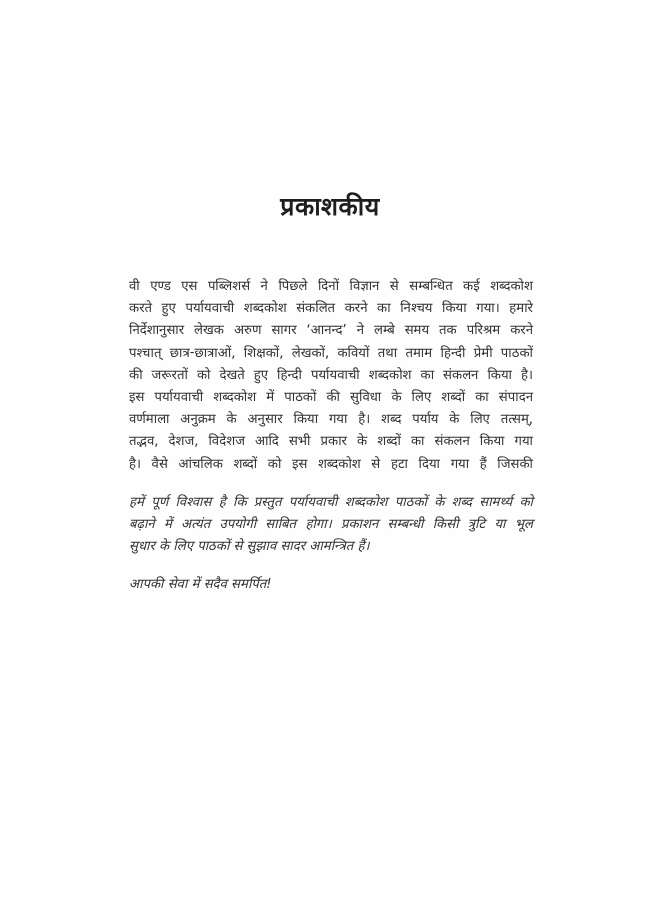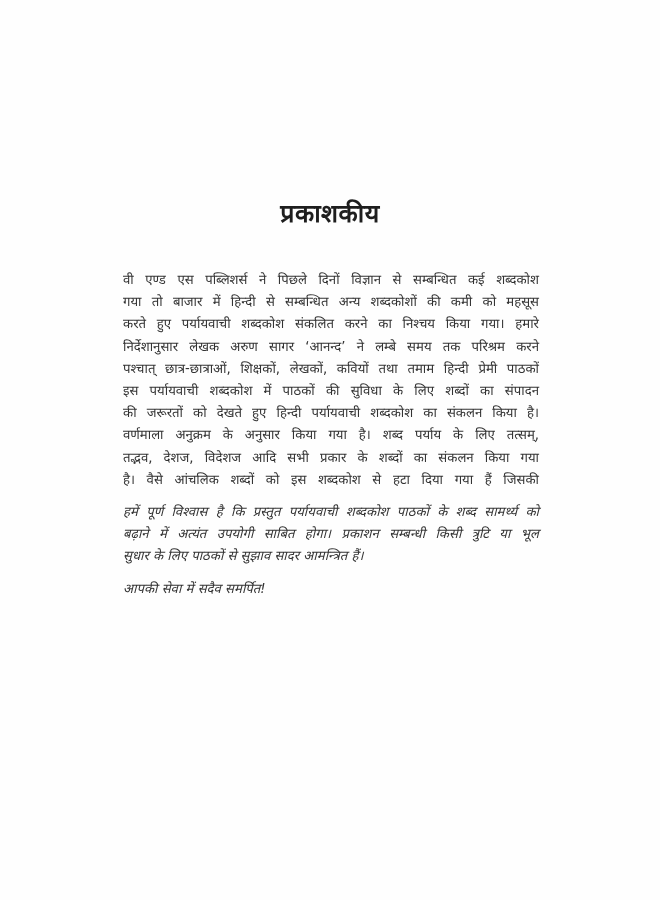--- a/index.html
+++ b/index.html
@@ -2,47 +2,45 @@
 <html><head>
   <meta charset="utf-8">
   <style>
     html, body { margin: 0; padding: 0; background: #ffffff; }
     body { width: 660px; height: 900px; position: relative; overflow: hidden; color: #2a2a2a; }
     .page { position: absolute; left: 0; top: 0; width: 660px; height: 900px; background: #fefefe; }
     .title {
       position: absolute; left: 0; top: 188px; width: 660px; text-align: center;
       font-family: "DejaVu Sans", sans-serif; font-size: 25px; font-weight: bold; color: #1e1e1e;
       letter-spacing: 0.5px;
-      margin-top: 7px;
     }
     .body-text {
       position: absolute; left: 113px; top: 259px; width: 436px;
       font-family: "DejaVu Sans", sans-serif; font-size: 13.2px; line-height: 22.2px; color: #333;
     }
     .line { display: block; white-space: nowrap; text-align: justify; text-align-last: justify; }
     .line.last { text-align-last: left; }
-    .para { margin: 10px; }
+    .para { margin: 16px; }
     .para + .para { margin-top: 6px; font-style: italic; }
     .closing { margin-top: 24px; }
   </style>
 </head>
 <body>
 
 <div class="page">
   <div class="title">प्रकाशकीय</div>
 
   <div class="body-text">
     <p class="para">
       <span class="line">वी एण्ड एस पब्लिशर्स ने पिछले दिनों विज्ञान से सम्बन्धित कई शब्दकोश</span>
-      <span class="line">गया तो बाजार में हिन्दी से सम्बन्धित अन्य शब्दकोशों की कमी को महसूस</span>
       <span class="line">करते हुए पर्यायवाची शब्दकोश संकलित करने का निश्चय किया गया। हमारे</span>
       <span class="line">निर्देशानुसार लेखक अरुण सागर ‘आनन्द’ ने लम्बे समय तक परिश्रम करने</span>
       <span class="line">पश्चात् छात्र-छात्राओं, शिक्षकों, लेखकों, कवियों तथा तमाम हिन्दी प्रेमी पाठकों</span>
+      <span class="line">की जरूरतों को देखते हुए हिन्दी पर्यायवाची शब्दकोश का संकलन किया है।</span>
       <span class="line">इस पर्यायवाची शब्दकोश में पाठकों की सुविधा के लिए शब्दों का संपादन</span>
-      <span class="line">की जरूरतों को देखते हुए हिन्दी पर्यायवाची शब्दकोश का संकलन किया है।</span>
       <span class="line">वर्णमाला अनुक्रम के अनुसार किया गया है। शब्द पर्याय के लिए तत्सम्,</span>
       <span class="line">तद्भव, देशज, विदेशज आदि सभी प्रकार के शब्दों का संकलन किया गया</span>
       <span class="line">है। वैसे आंचलिक शब्दों को इस शब्दकोश से हटा दिया गया हैं जिसकी</span>
     </p>
     <p class="para">
       <span class="line">हमें पूर्ण विश्वास है कि प्रस्तुत पर्यायवाची शब्दकोश पाठकों के शब्द सामर्थ्य को</span>
       <span class="line">बढ़ाने में अत्यंत उपयोगी साबित होगा। प्रकाशन सम्बन्धी किसी त्रुटि या भूल</span>
       <span class="line last">सुधार के लिए पाठकों से सुझाव सादर आमन्त्रित हैं।</span>
     </p>
     <p class="para closing">

